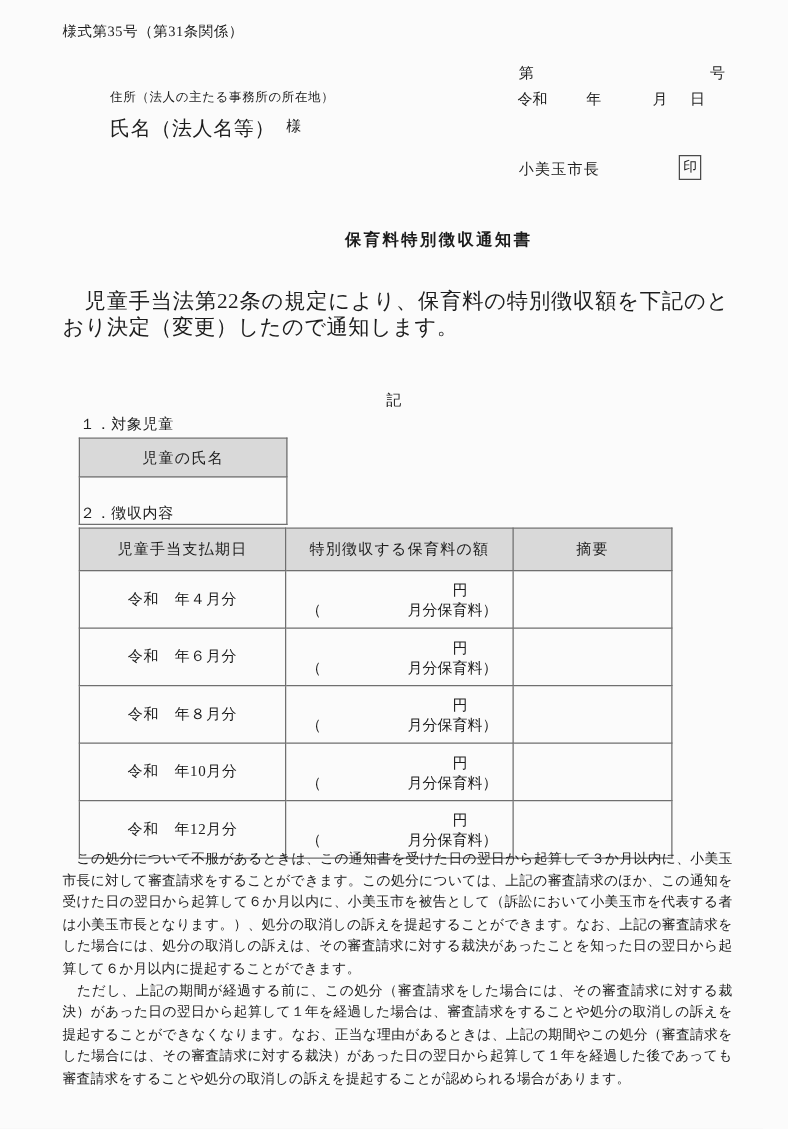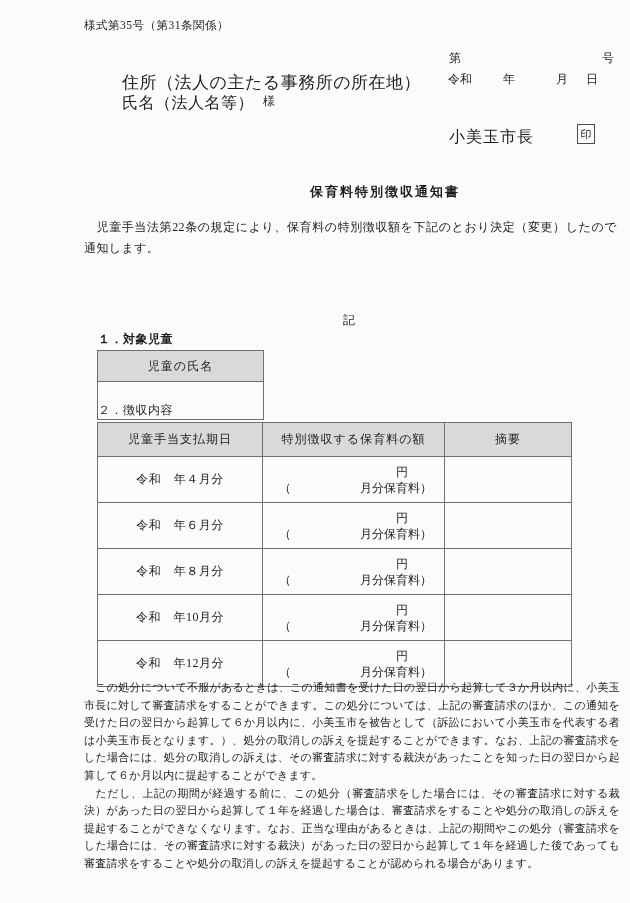--- a/index.html
+++ b/index.html
@@ -6,58 +6,58 @@
   body{background:#e8e8e8;}
   .page{
     position:relative;
     width:630px;height:903px;
     margin:0 auto;
     background:#fbfbfb;
     font-family:"Liberation Serif","DejaVu Serif",serif;
     color:#1c1c1c;
     overflow:hidden;
   }
-  .abs{position:absolute;margin-left:34px;}
+  .abs{position:absolute;}
 
   .form-label{left:50px;top:18px;font-size:11.5px;letter-spacing:.5px;}
 
   .doc-no-prefix{left:415px;top:50px;font-size:12px;}
   .doc-no-suffix{left:568px;top:50px;font-size:12px;}
 
-  .addr{left:88px;top:71px;font-size:17px;letter-spacing:.5px;}
+  .addr{left:88px;top:71px;font-size:10px;letter-spacing:.5px;}
   .date-era{left:414px;top:71px;font-size:12px;}
   .date-year{left:469px;top:71px;font-size:12px;}
   .date-month{left:522px;top:71px;font-size:12px;}
   .date-day{left:552px;top:71px;font-size:12px;}
 
   .name-label{left:88px;top:93px;font-size:16px;letter-spacing:.5px;}
   .honorific{left:229px;top:93px;font-size:12px;}
 
-  .mayor{left:415px;top:127px;font-size:16px;letter-spacing:1px;}
+  .mayor{left:415px;top:127px;font-size:12px;letter-spacing:1px;}
   .seal{
     left:543px;top:124px;
     width:16px;height:18px;
     border:1px solid #4a4a4a;
     font-size:11px;line-height:18px;text-align:center;
   }
 
   .doc-title{
     left:0;top:183px;width:630px;
     text-align:center;font-size:13px;font-weight:bold;letter-spacing:2px;padding-left:36px;
   }
 
   .intro{
-    left:50px;top:217px;width:533px;
-    font-size:12px;line-height:21px;text-align:justify;letter-spacing:.4px;
+    left:50px;top:230px;width:533px;
+    font-size:17px;line-height:21px;text-align:justify;letter-spacing:.4px;
   }
 
   .marker{left:0;top:312px;width:630px;text-align:center;font-size:12px;}
 
   .sec-heading{font-size:12px;letter-spacing:.5px;}
-  .s1-heading{left:64px;top:331px;font-weight:bold;}
+  .s1-heading{left:64px;top:331px;}
   .s2-heading{left:64px;top:402px;text-align:right;}
 
   table{border-collapse:collapse;table-layout:fixed;}
   td,th{border:1px solid #6f6f6f;font-weight:normal;font-size:12px;padding:4px;}
   .th-fill{background:#d9d9d9;}
 
   .t1{left:63px;top:350px;}
   .t1 table{width:167px;}
   .t1 .t1-head{height:22px;text-align:center;letter-spacing:1px;}
   .t1 .t1-body{height:29px;}

